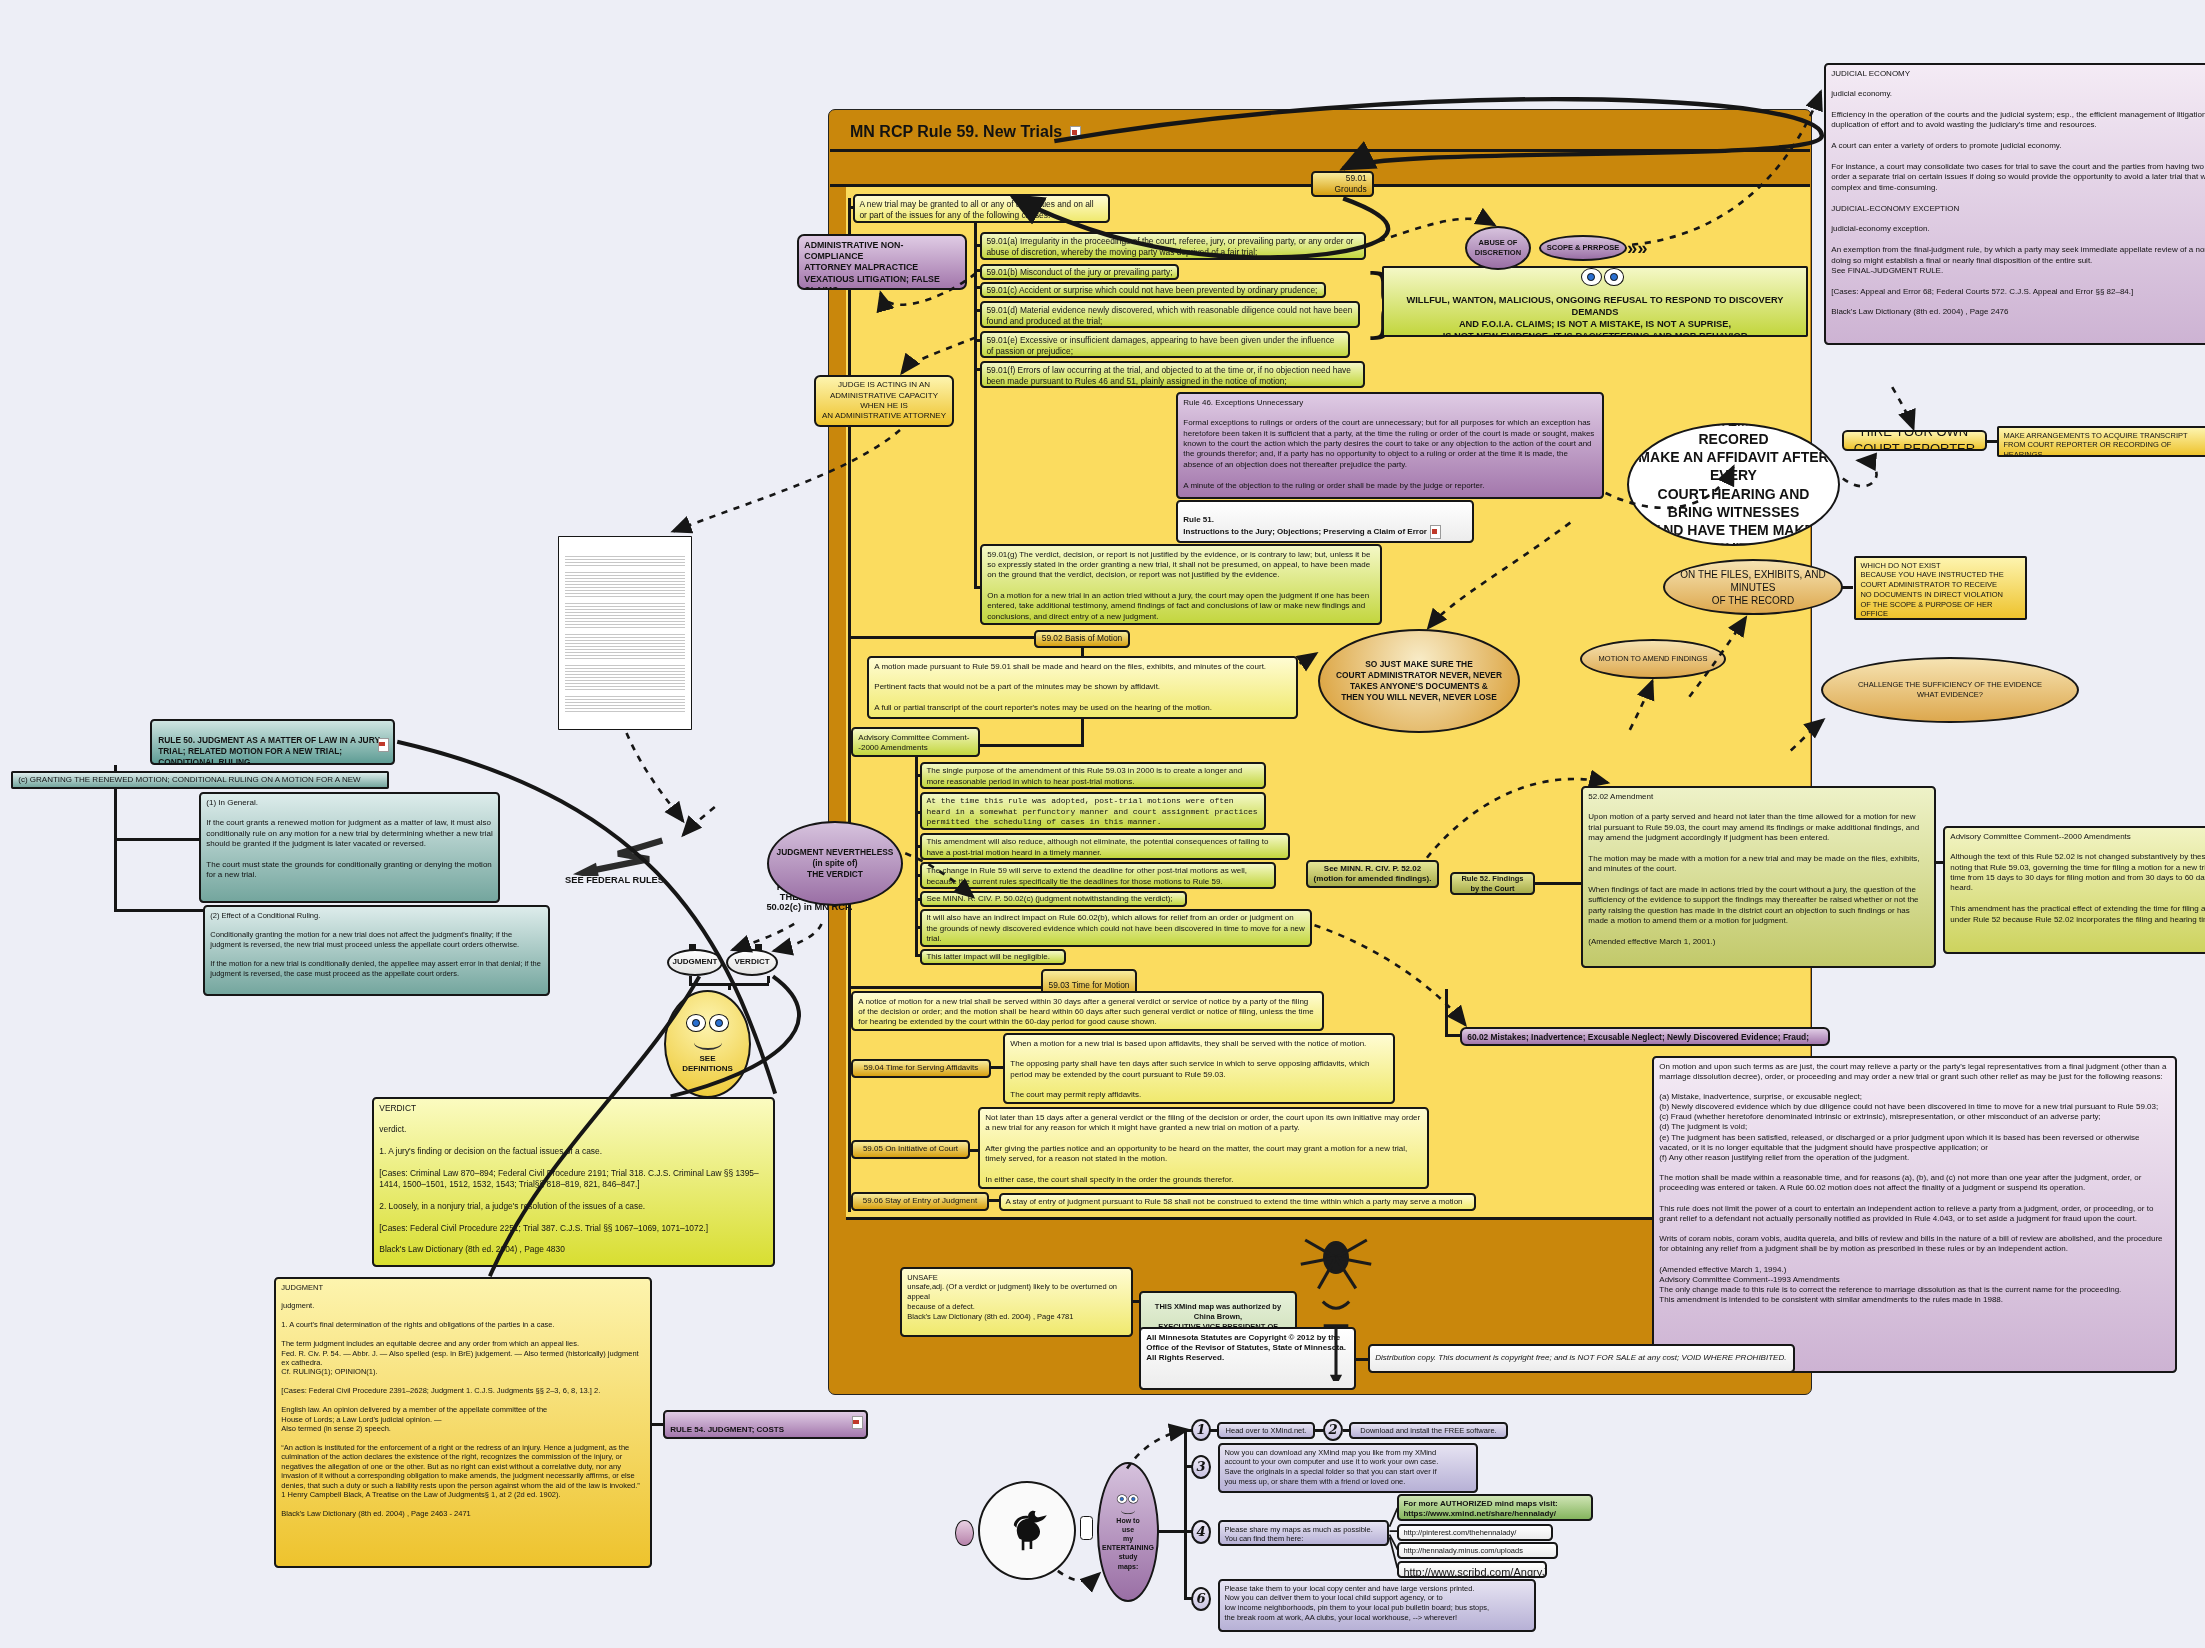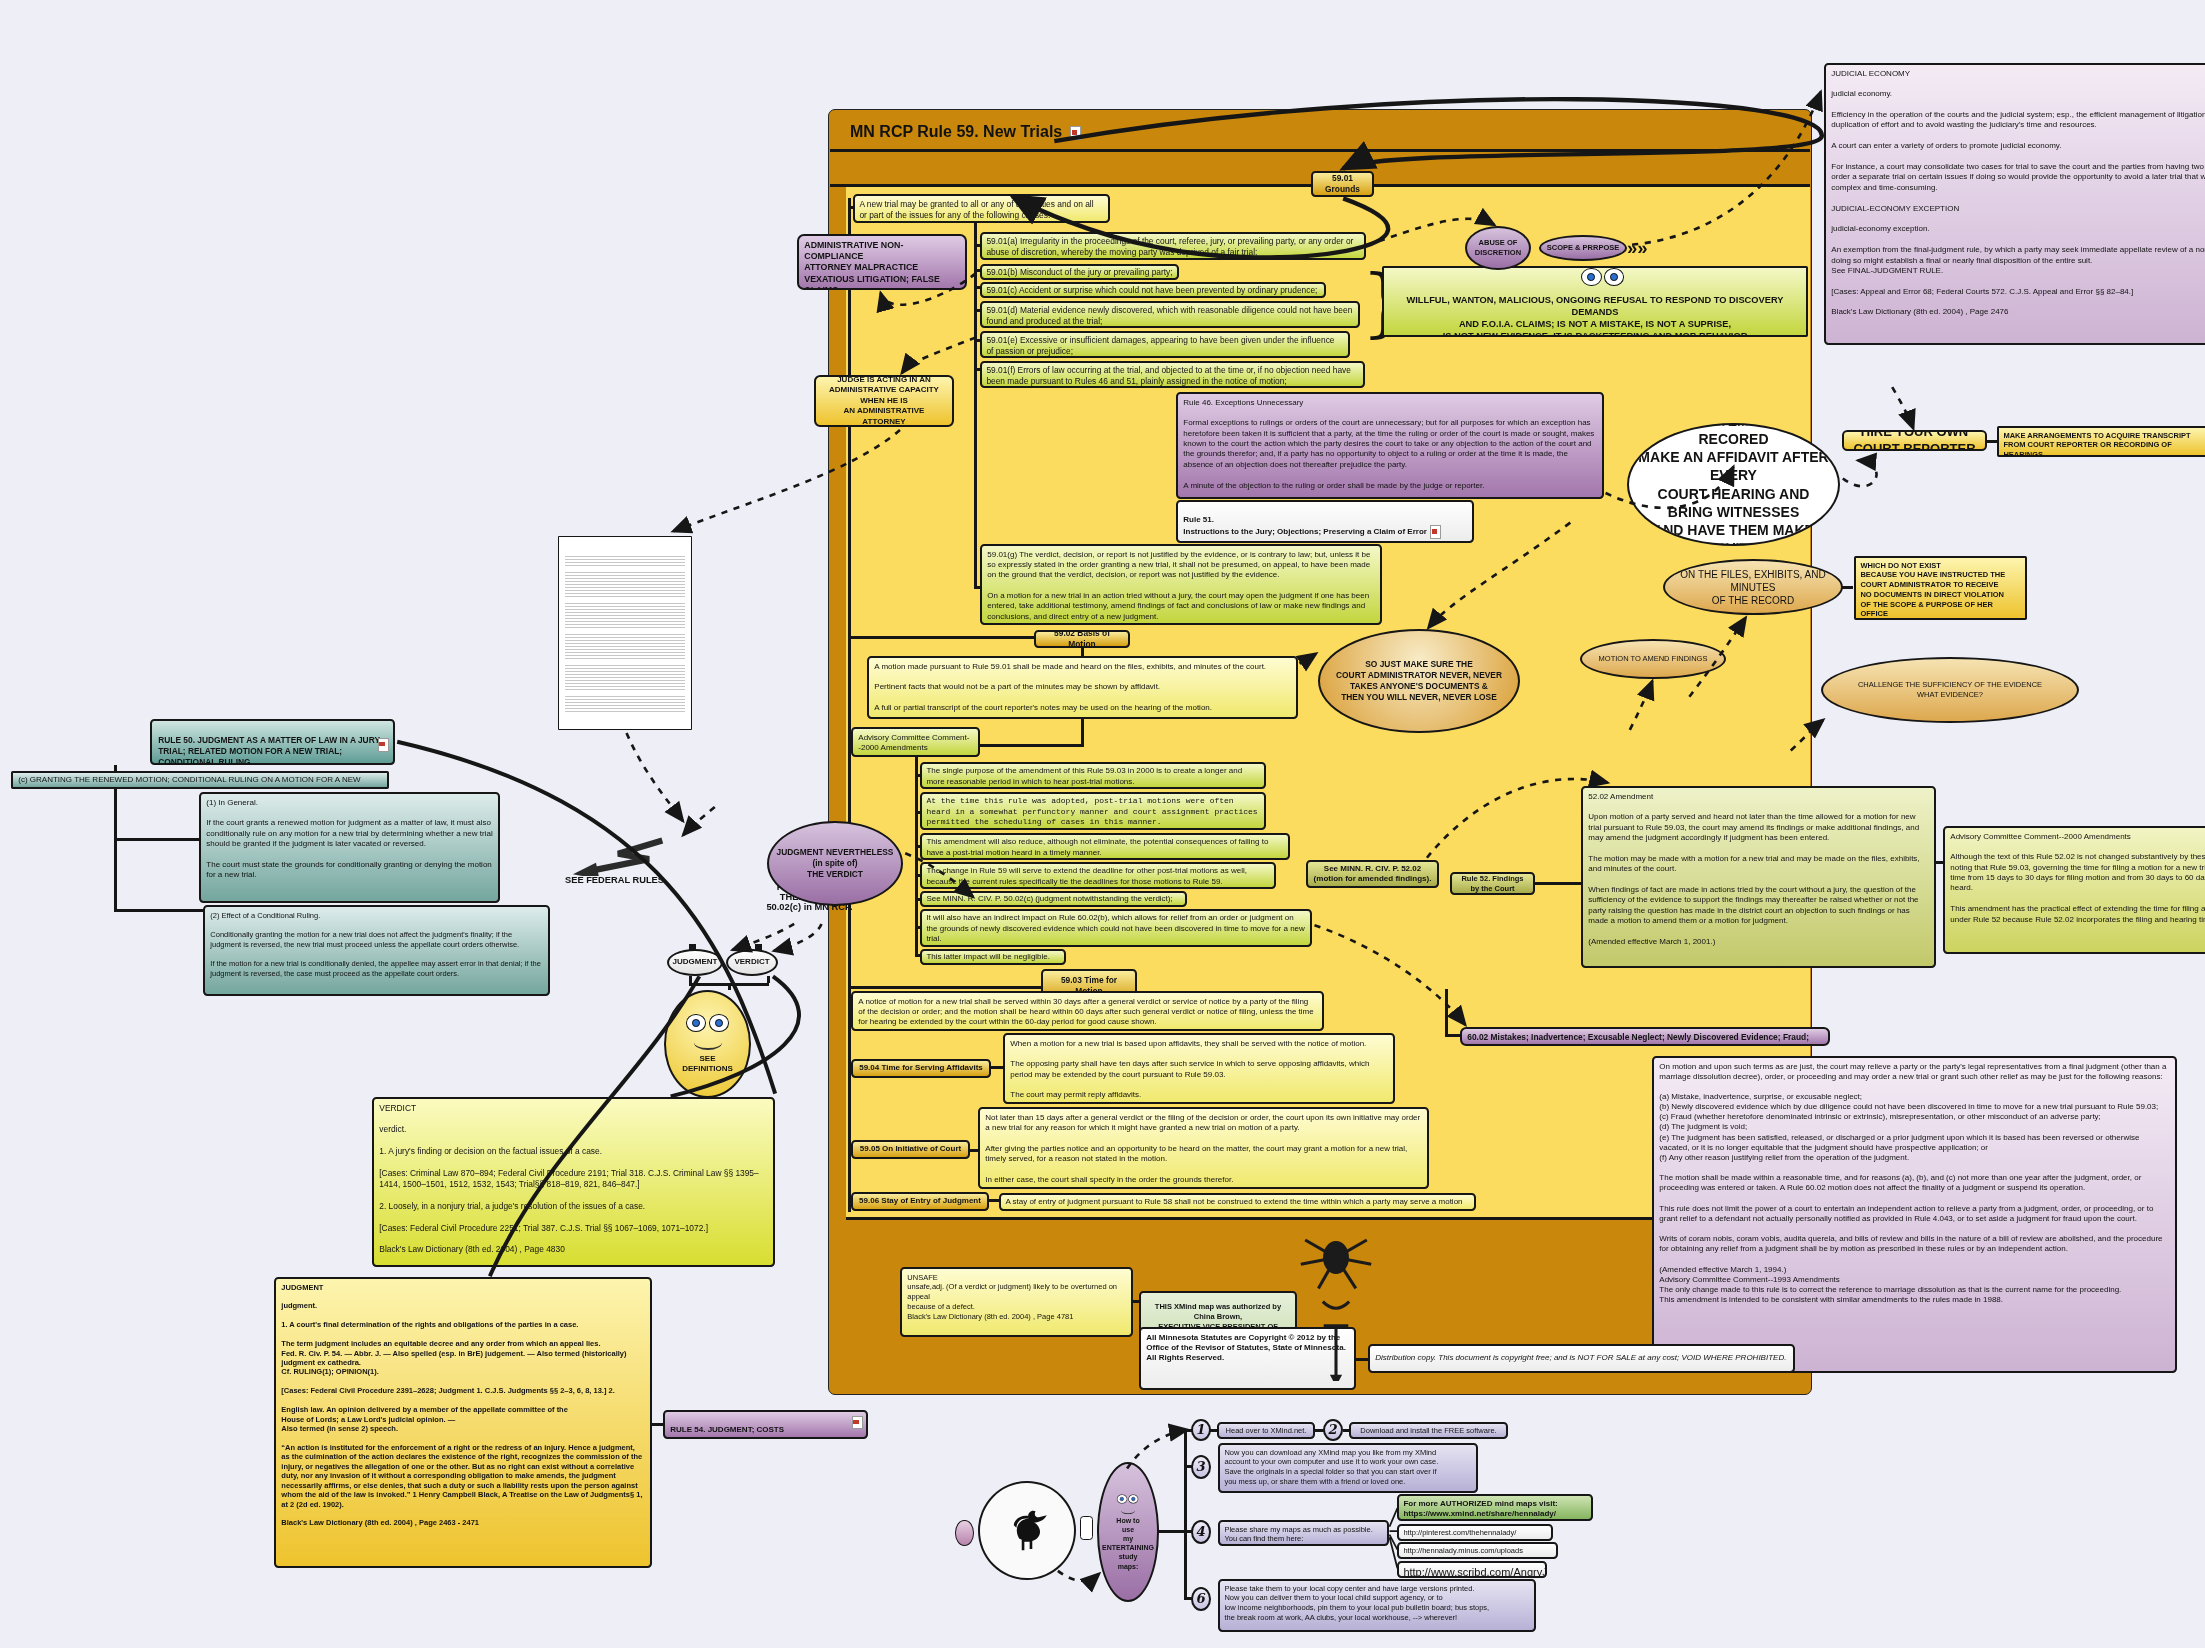--- a/index.html
+++ b/index.html
@@ -6,27 +6,27 @@
   body{position:relative;width:2334px;height:1648px;background:#edeef6;
        font-family:"Liberation Sans",sans-serif;color:#121212;font-size:8px;}
   .abs{position:absolute;box-sizing:border-box;}
   .node{position:absolute;box-sizing:border-box;border:2.2px solid #161616;border-radius:4.4px;
         padding:3.5px 5.3px;line-height:1.3;white-space:pre-line;overflow:hidden;}
   .pre{white-space:pre-line;}
   .bold{font-weight:bold;}
   .ctr{display:flex;align-items:center;justify-content:center;text-align:center;}
   .ell{border-radius:50%;}
   .green{background:linear-gradient(#f4f8c6,#c3d63e);}
-  .gold{background:linear-gradient(#f9ec9c,#d7a011);font-weight:bold;}
+  .gold{background:linear-gradient(#f9ec9c,#d7a011);font-weight:normal;text-align:right;}
   .purp{background:linear-gradient(#dfcbe4,#a377ac);}
   .lavbox{background:linear-gradient(#f4ebf5,#cdb3d3);}
   .teal{background:linear-gradient(#ddeceb,#74a69e);}
   .tealdark{background:linear-gradient(#cfe5e1,#5f9d95);}
   .paley{background:linear-gradient(#fffcd2,#f0e96e);}
-  .ybox{background:linear-gradient(#fdf4ae,#eec32d);font-weight:bold;}
+  .ybox{background:linear-gradient(#fdf4ae,#eec32d);}
   .whitebox{background:linear-gradient(#ffffff,#ececec);}
   .olive{background:linear-gradient(#e6e696,#a8ad4a);}
   .tanell{background:linear-gradient(#f6e3b2,#dda84e);}
   .goldell{background:radial-gradient(circle at 50% 30%,#f8ecc8,#d89a2e);}
   .purpell{background:linear-gradient(#d6c2dd,#9a6fa5);}
   .greenbox{background:linear-gradient(#e7f1da,#c3d8ab);}
   .dgreen{background:linear-gradient(#cfe4b4,#85b55e);}
   .lavstep{background:linear-gradient(#e6e3f2,#b7b1d6);}
   .numc{background:linear-gradient(#efecf8,#c9c3e2);border-radius:50%;
         font-family:"DejaVu Serif",serif;font-style:italic;font-weight:bold;font-size:13.2px;}

